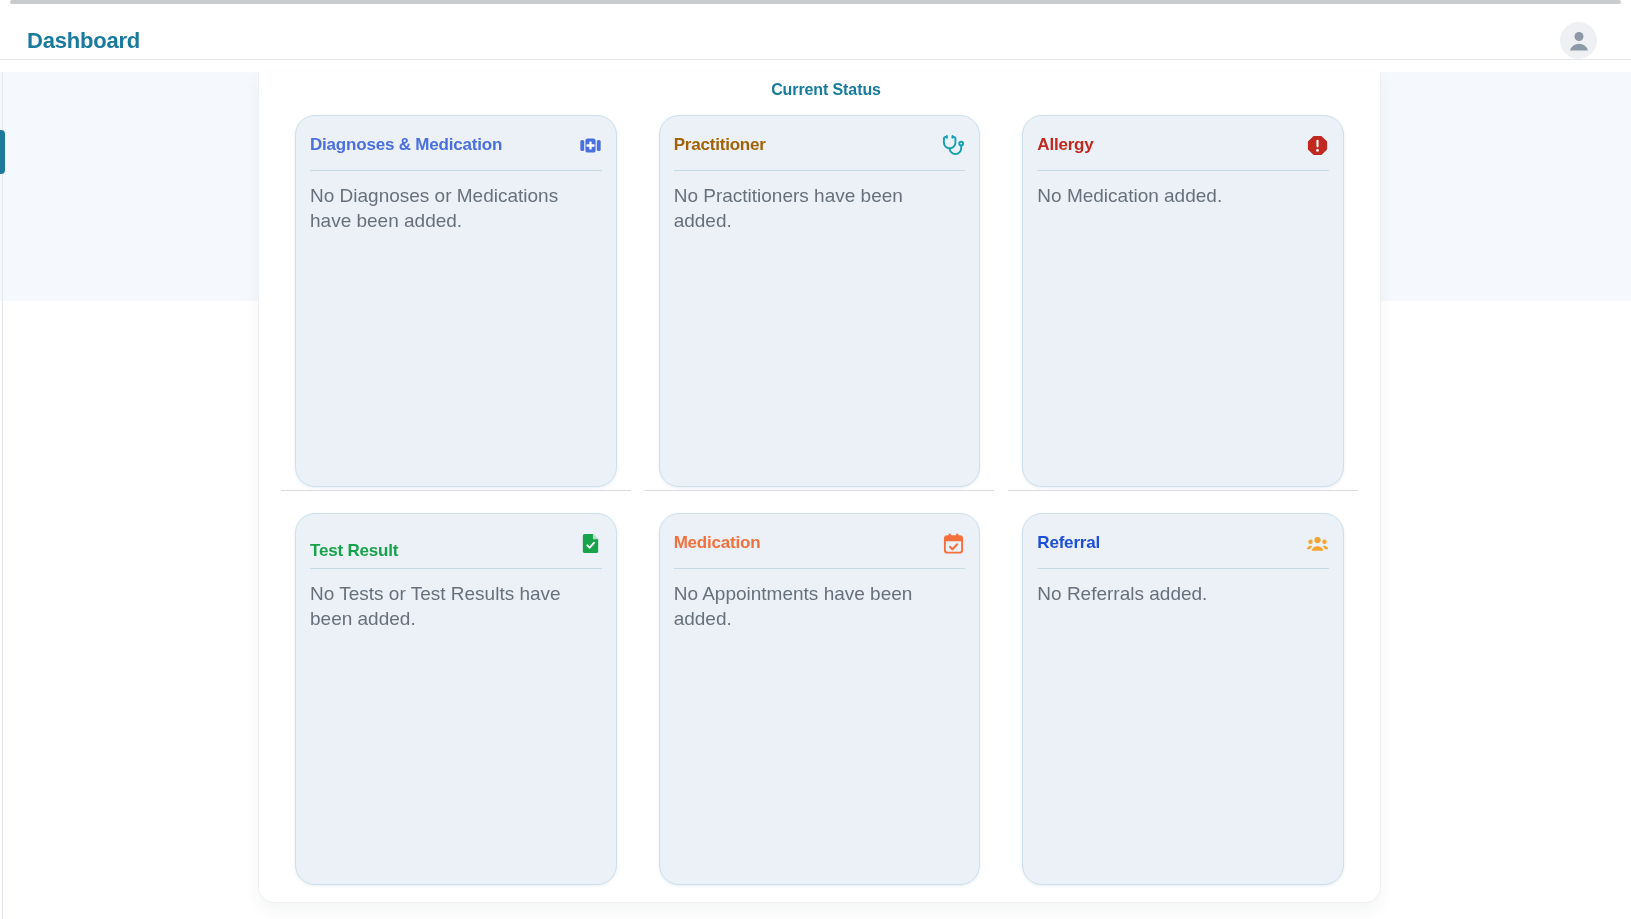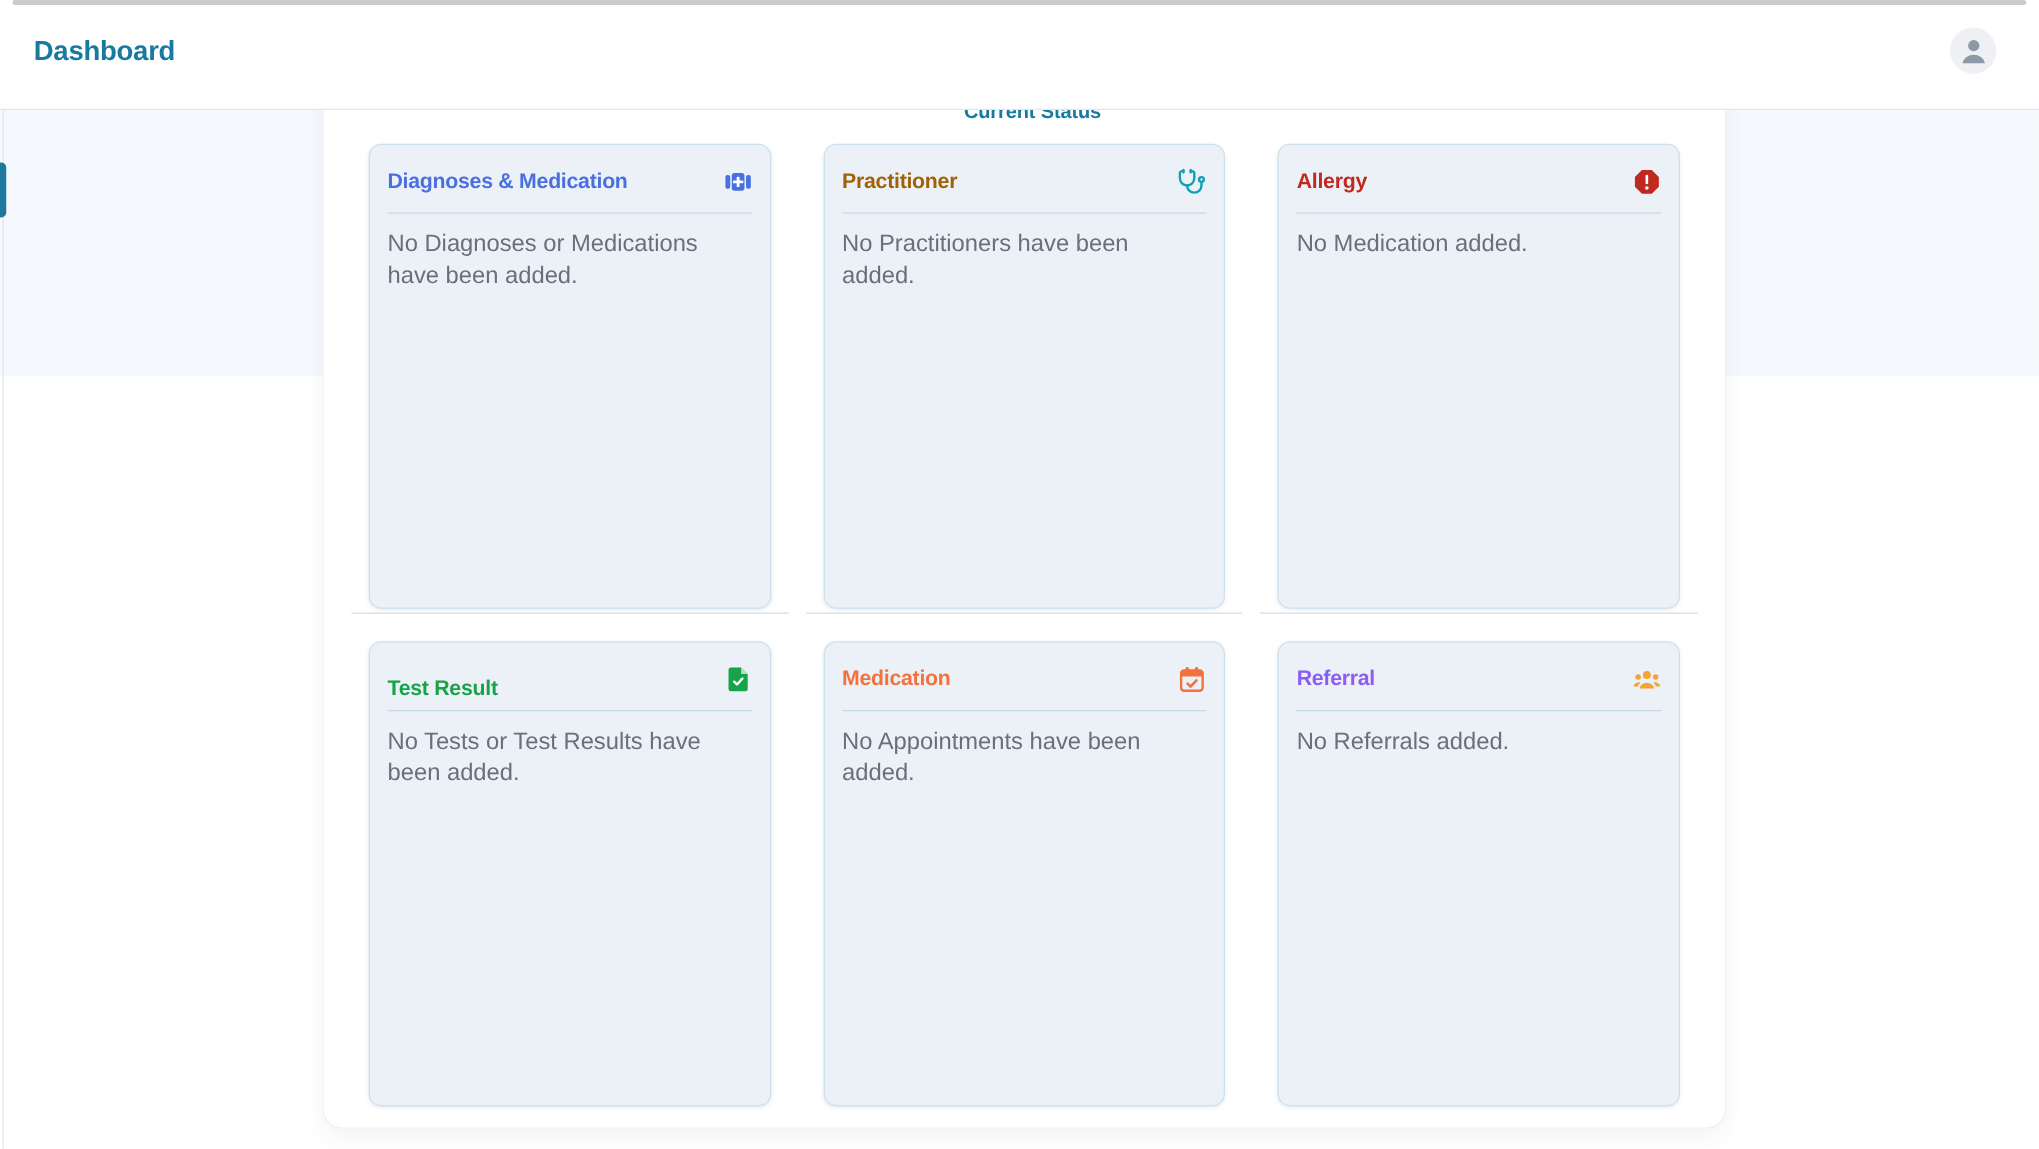--- a/index.html
+++ b/index.html
@@ -8,21 +8,21 @@
     font-family:"Liberation Sans", sans-serif;
     background:#ffffff;
     position:relative;
     overflow:hidden;
   }
   .top-edge {
     position:absolute; top:0; left:10px; width:1611px; height:4px;
     background:#c9cbcd; border-radius:3px; z-index:30;
   }
   .header {
-    position:absolute; top:0; left:0; width:1631px; height:88px;
+    position:absolute; top:0; left:0; width:1631px; height:60px;
     background:#ffffff; border-bottom:1px solid #e4e7ea; z-index:20;
   }
   .page-title {
     position:absolute; left:27px; top:28px;
     font-size:22px; font-weight:700; letter-spacing:-0.2px; color:#187a9e;
   }
   .avatar-btn {
     position:absolute; right:34px; top:22px; width:37px; height:37px;
     border-radius:50%; background:#eef0f3; border:none;
     display:flex; align-items:center; justify-content:center; cursor:pointer;
@@ -54,21 +54,21 @@
     text-align:center;
   }
   .grid {
     margin-top:15px;
     display:grid; grid-template-columns:repeat(3,1fr);
     column-gap:14px; row-gap:22px;
   }
   .cell { display:flex; flex-direction:column; }
   .card {
     margin:0 14px; height:372px;
-    background:#ebf1f6; border:1px solid #cde0ee; border-radius:10px;
+    background:#ebf1f6; border:1px solid #cde0ee; border-radius:20px;
     padding:15px 14px 0;
     box-shadow:0 1px 3px rgba(100,130,160,0.15);
     cursor:pointer;
   }
   .row-divider {
     border:none; border-top:1px solid #d8dbdf;
     margin-top:3px; width:100%;
   }
   .card-head {
     display:flex; justify-content:space-between; align-items:center;
@@ -201,21 +201,21 @@
           </span>
         </div>
         <hr class="card-divider">
         <div class="card-empty">No Appointments have been added.</div>
       </div>
     </div>
 
     <div class="cell">
       <div class="card">
         <div class="card-head">
-          <span class="card-title" style="color: #8b5cf6;">Referral</span>
+          <span class="card-title" style="color: #1d4ed8;">Referral</span>
           <span class="card-icon" style="color: rgb(243, 164, 49);">
             <svg viewBox="0 0 24 24" fill="currentColor">
               <circle cx="12" cy="8.4" r="3.3"></circle>
               <path d="M5.9 19.6a6.2 5.9 0 0 1 12.2 0z"></path>
               <circle cx="4.7" cy="10.1" r="2.3"></circle>
               <path d="M0.8 17.9a4.4 4.2 0 0 1 5.9-3.2 7.6 7.3 0 0 0-2.3 3.2z"></path>
               <circle cx="19.3" cy="10.1" r="2.3"></circle>
               <path d="M23.2 17.9h-3.6a7.6 7.3 0 0 0-2.3-3.2 4.4 4.2 0 0 1 5.9 3.2z"></path>
             </svg>
           </span>

